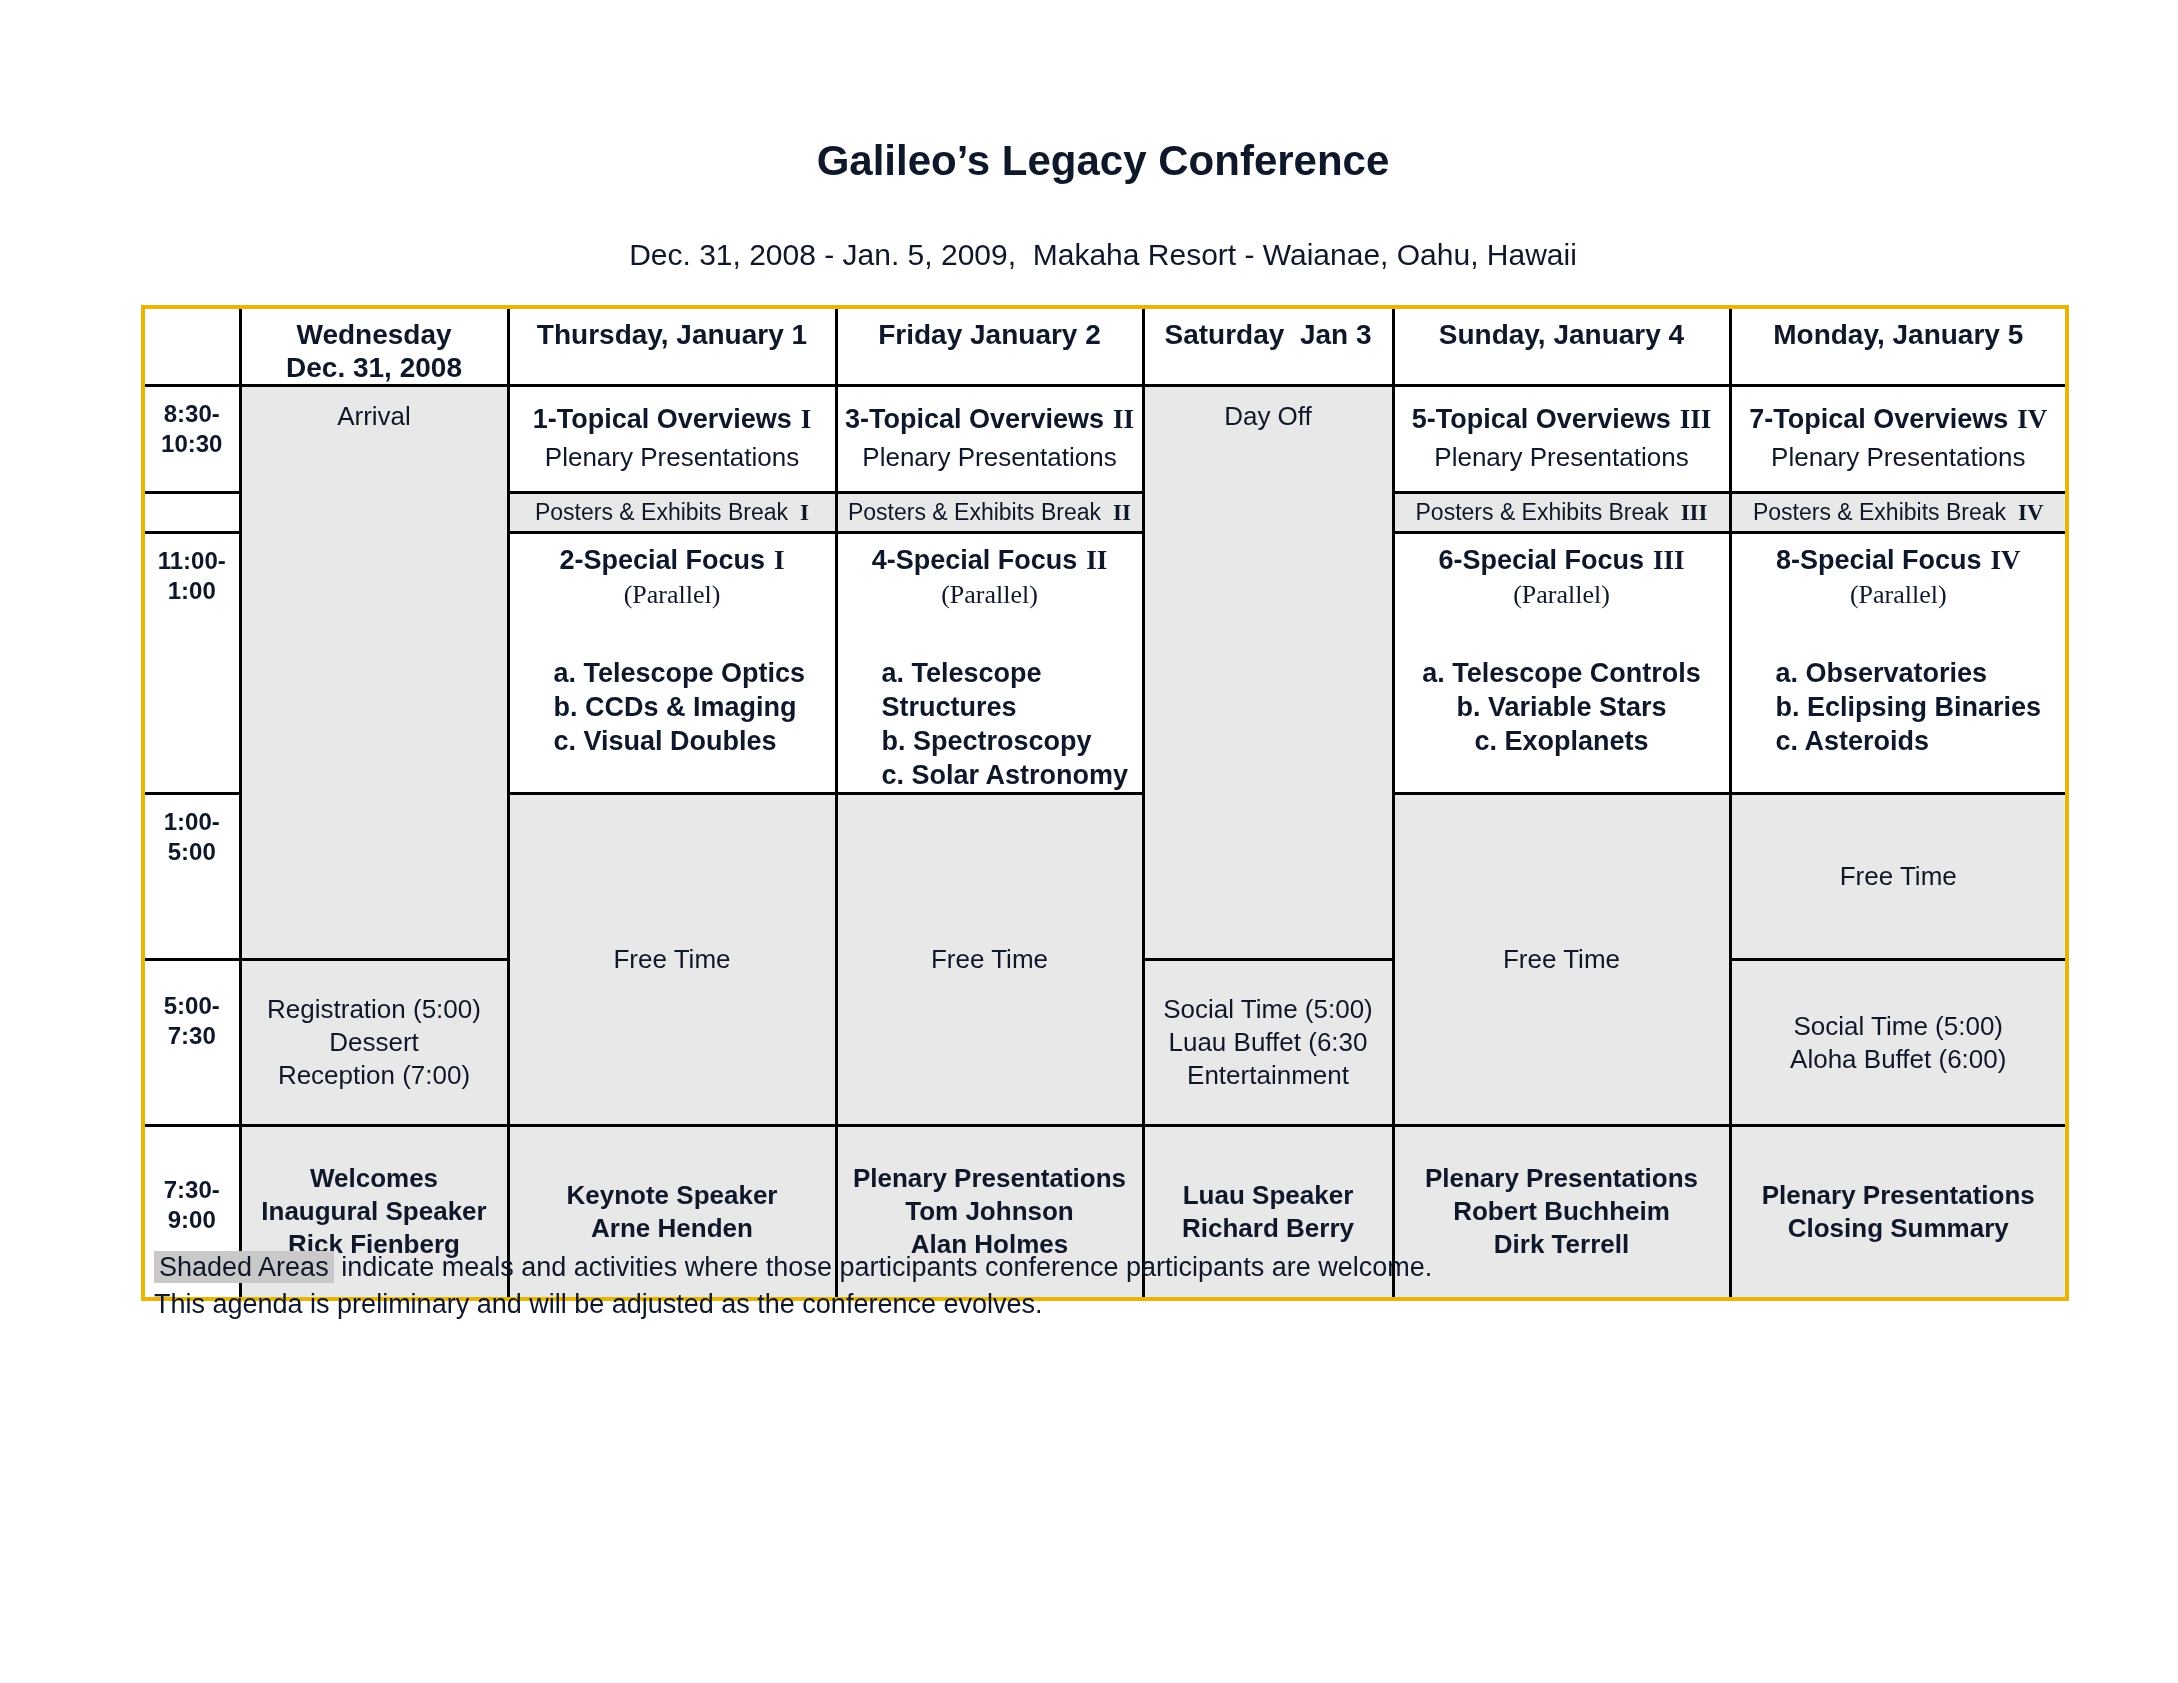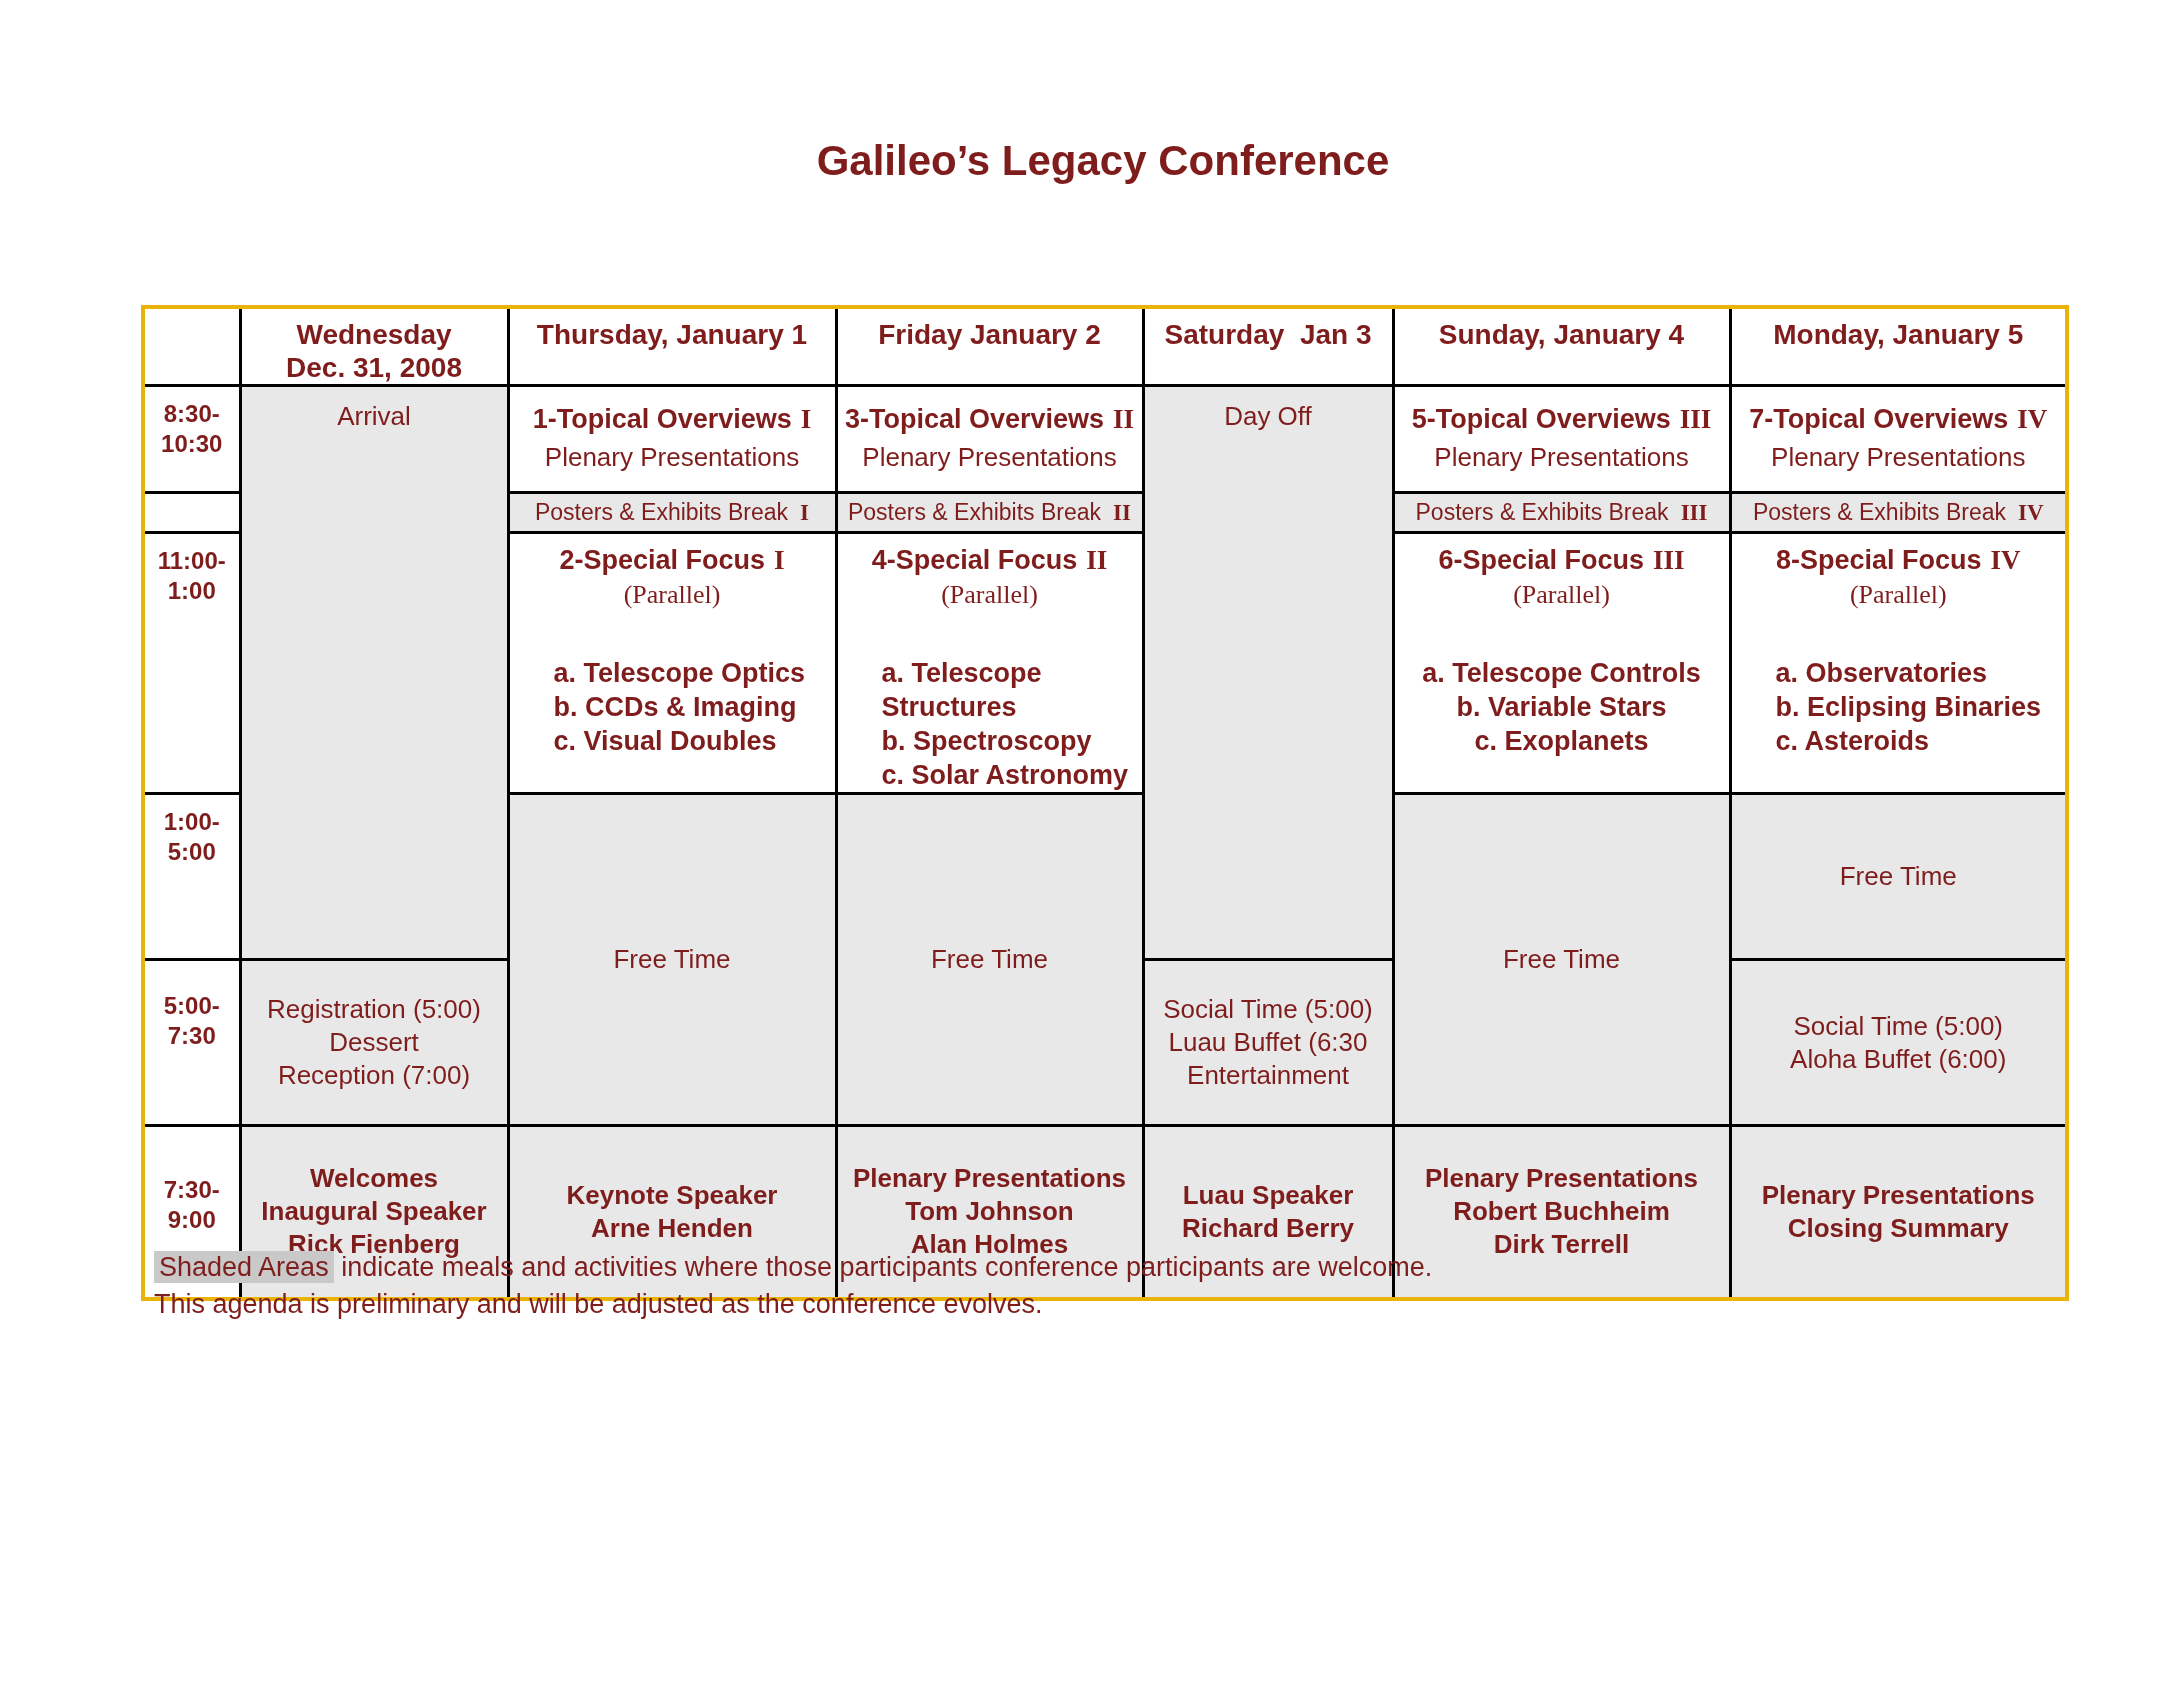--- a/index.html
+++ b/index.html
@@ -1,17 +1,17 @@
 <!DOCTYPE html>
 <html><head>
 <meta charset="utf-8">
 <style>
   html,body{margin:0;padding:0;background:#ffffff;}
   .canvas{position:relative;width:2178px;height:1683px;background:#ffffff;overflow:hidden;
-          font-family:"Liberation Sans",sans-serif;color:#7f1d1d;}
+          font-family:"Liberation Sans",sans-serif;color:#0f172a;}
   .page-title{position:absolute;left:141px;top:137px;width:1924px;text-align:center;
               font-size:42px;font-weight:bold;}
   .page-subtitle{position:absolute;left:141px;top:238px;width:1924px;text-align:center;
               font-size:30px;white-space:pre-wrap;}
   table.sched{position:absolute;left:141px;top:305px;width:1924px;border-collapse:collapse;
               table-layout:fixed;border:4px solid #eab308;}
   td{border:3px solid #000;padding:0;vertical-align:top;text-align:center;overflow:hidden;}
   .shaded{background:#e8e8e8;}
   .vmid{vertical-align:middle;}
   .hdr{font-weight:bold;font-size:28px;line-height:33px;padding-top:9px;}
@@ -36,20 +36,21 @@
   .footer{position:absolute;left:154px;top:1249px;width:1782px;font-size:27px;line-height:37px;
           text-align:left;}
   .hl{background:#c9c9c9;padding:1px 5px;}
 </style>
 </head>
 <body>
 
 <div class="canvas">
 
   <div class="page-title">Galileo’s Legacy Conference</div>
+  <div class="page-subtitle">Dec. 31, 2008 - Jan. 5, 2009,  Makaha Resort - Waianae, Oahu, Hawaii</div>
 
   <table class="sched">
     <colgroup>
       <col style="width:97px">
         <col style="width:268px">
         <col style="width:328px">
       <col style="width:307px">
         <col style="width:250px">
         <col style="width:337px">
         <col style="width:337px">

